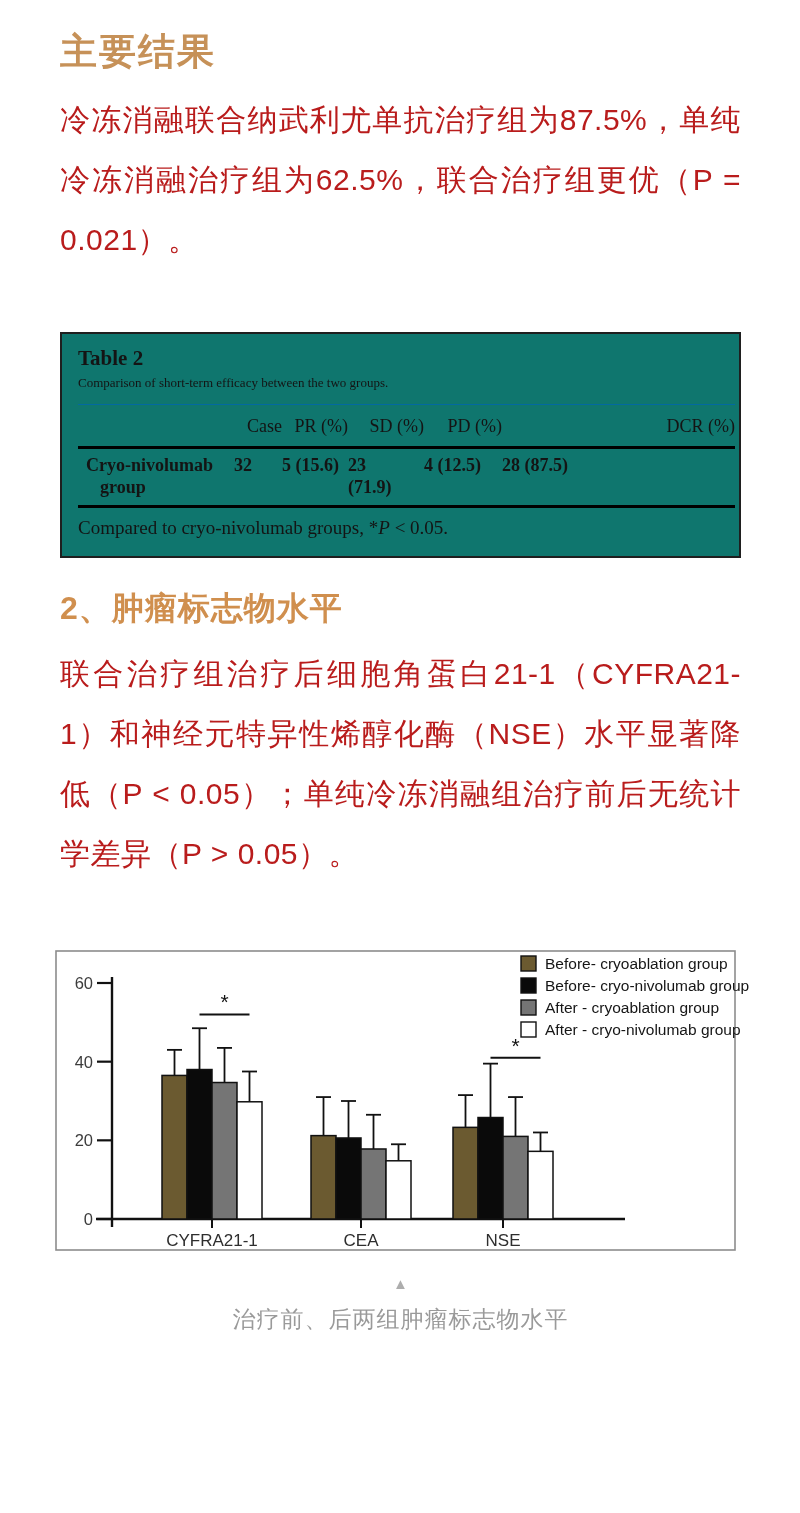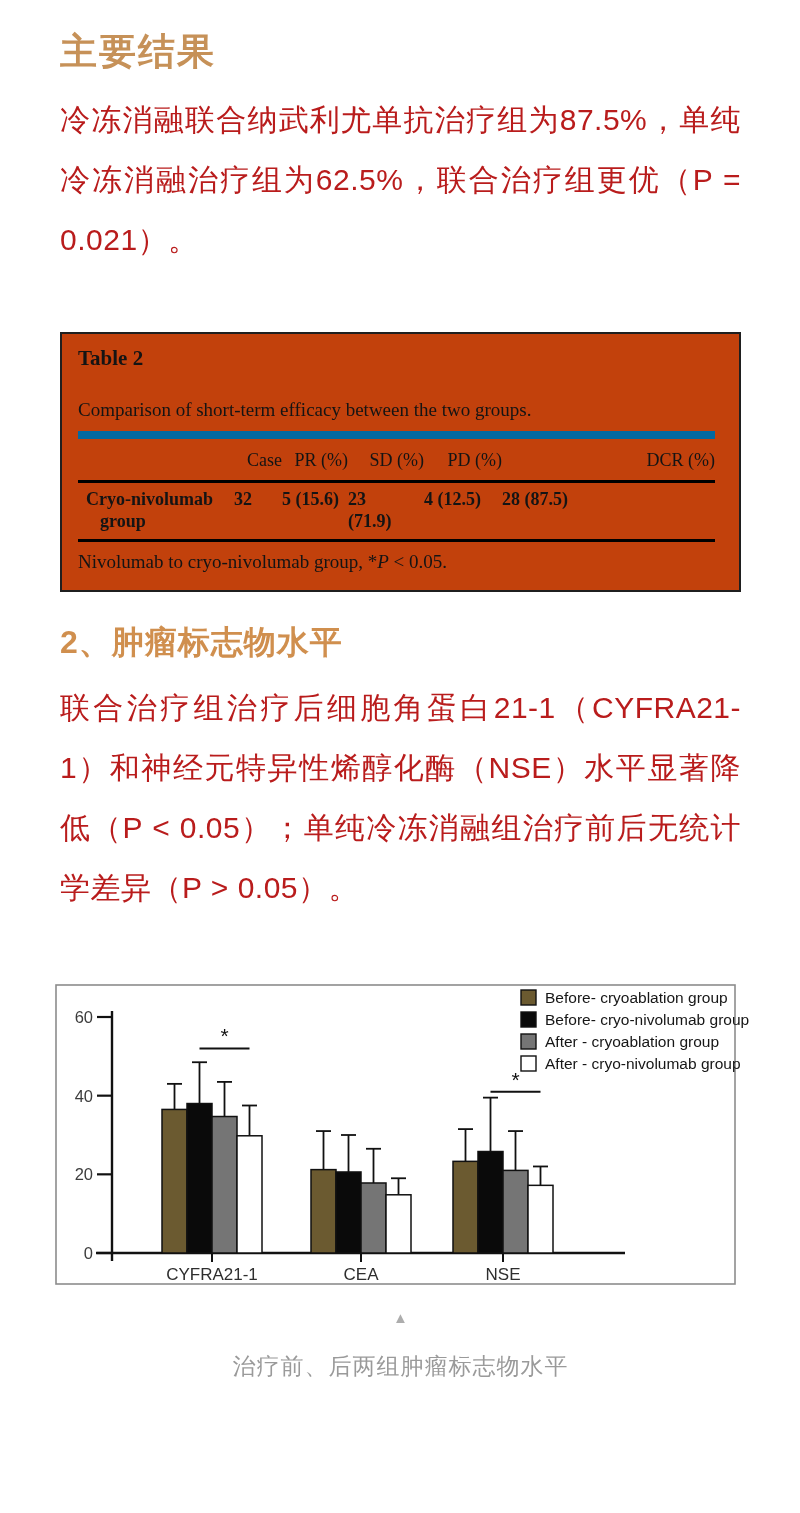--- a/index.html
+++ b/index.html
@@ -29,27 +29,27 @@
     line-height:60px;
     color:#b91c1c;
     text-align:justify;
     letter-spacing:0.5px;
   }
 
   
   .tablebox{
     margin-top:62px;
     border:2px solid #1f1f1f;
-    padding:12px 24px 10px 16px;
+    padding:12px 4px 10px 16px;
     font-family:"Liberation Serif","DejaVu Serif",serif;
     color:#141414;
-    background:#c2410c;
+    background:#0f766e;
   }
   .t-title{font-size:21px;font-weight:bold;line-height:25px;}
-  .t-sub{font-size:19px;line-height:24px;padding-bottom:9px;border-bottom:8px solid #0369a1;margin-top:27px;}
+  .t-sub{font-size:13px;line-height:24px;padding-bottom:9px;border-bottom:1px solid #0369a1;}
   table.efficacy{border-collapse:collapse;width:100%;table-layout:fixed;}
   table.efficacy th{
     text-align:right;font-weight:normal;font-size:18px;
     padding:11px 0 9px 0;border-bottom:3px solid #000;
   }
   table.efficacy td{
     font-size:18px;font-weight:bold;vertical-align:top;
     padding:9px 0 3px 0;line-height:22px;
   }
   table.efficacy tr.r2 td{padding-top:5px;padding-bottom:7px;}
@@ -65,21 +65,21 @@
   
   .chartwrap{margin-top:66px;margin-left:-5px;}
   .chartwrap svg{display:block;}
 
   
   .fig-marker{
     margin-top:22px;text-align:center;
     font-size:15px;color:#adadad;line-height:16px;
   }
   .fig-caption{
-    margin-top:25px;text-align:center;
+    margin-top:12px;text-align:center;
     font-size:23px;color:#9a9a9a;letter-spacing:1px;
   }
 </style>
 </head>
 <body>
 
 <div class="page">
 
   <h1 class="main-title">主要结果</h1>
 
@@ -123,21 +123,21 @@
               <div>4 (12.5)</div>
               <div></div>
             </td>
           <td>
               <div>28 (87.5)</div>
               <div></div>
             </td>
         </tr>
       </tbody>
     </table>
-    <div class="t-foot"><span>Nivolumab to cryo-nivolumab group, *</span><i>P</i><span> &lt; 0.05.</span></div>
+    <div class="t-foot"><span>Compared to cryo-nivolumab groups, *</span><i>P</i><span> &lt; 0.05.</span></div>
   </div>
 
   <h2 class="section-heading">2、肿瘤标志物水平</h2>
   <p class="body-para">联合治疗组治疗后细胞角蛋白21-1（CYFRA21-1）和神经元特异性烯醇化酶（NSE）水平显著降低（P &lt; 0.05）；单纯冷冻消融组治疗前后无统计学差异（P &gt; 0.05）。</p>
 
   <div class="chartwrap">
     <svg id="chart-svg" width="746" height="304" viewBox="0 0 746 304" role="img">
         <rect x="1" y="1" width="679" height="299" fill="#ffffff" stroke="#8c8c8c" stroke-width="1.6"></rect>
         <line x1="42" y1="269" x2="57" y2="269" stroke="#111" stroke-width="2.2"></line>
         <text x="38" y="275" text-anchor="end" font-size="16.5" fill="#3c3c3c" font-family="&quot;Liberation Sans&quot;,&quot;DejaVu Sans&quot;,sans-serif">0</text>

